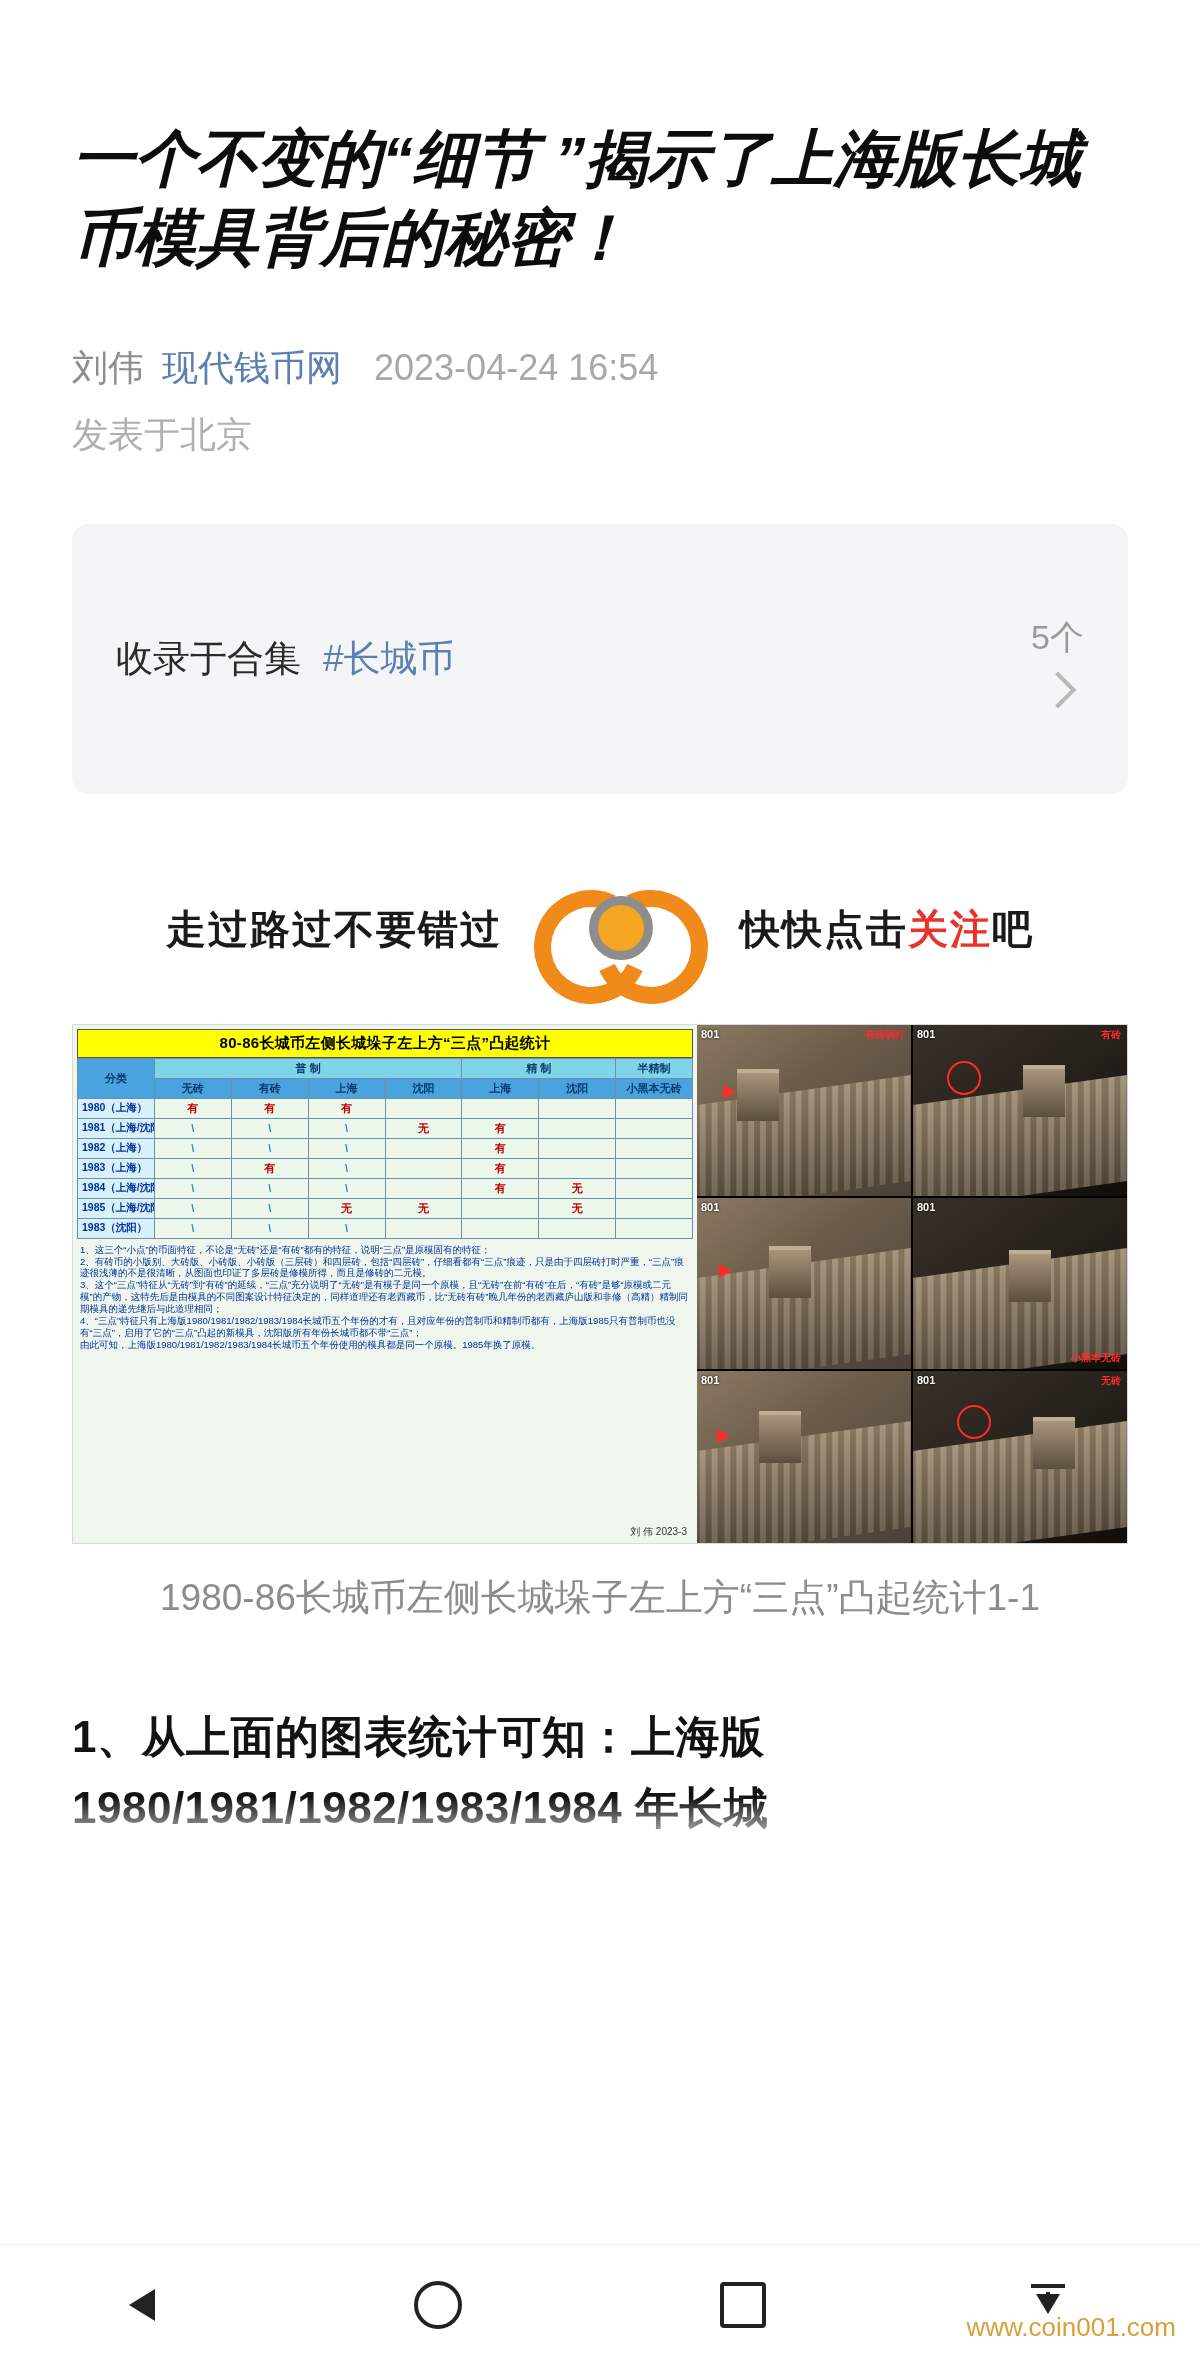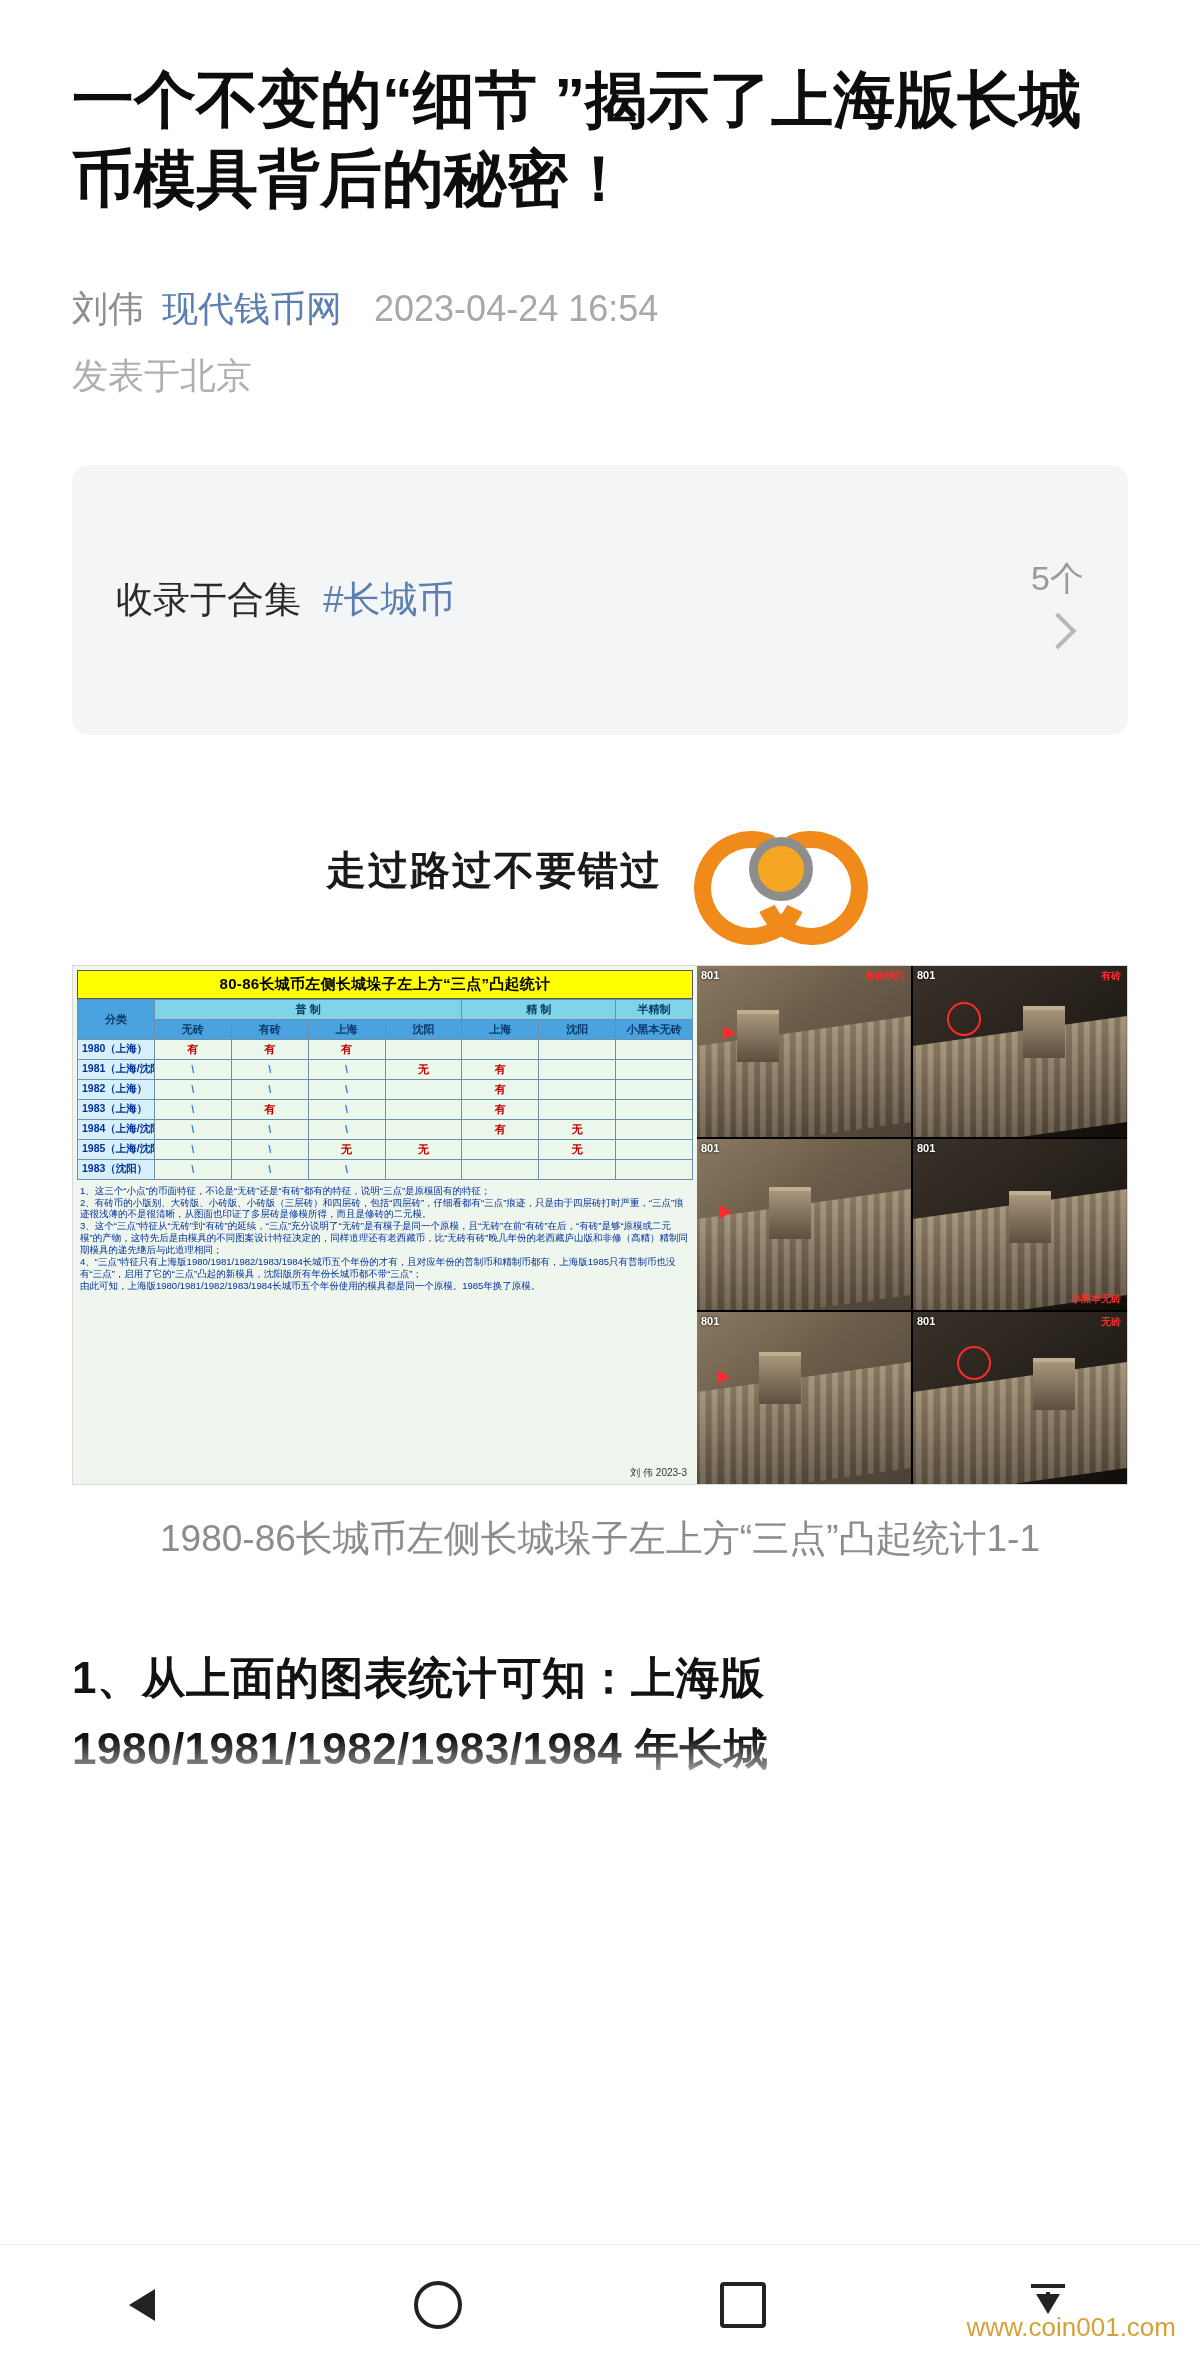--- a/index.html
+++ b/index.html
@@ -19,26 +19,27 @@
     top: 0; left: 0;
     width: 1200px;
     height: 2365px;
     background: #fff;
   }
   .content {
     padding: 0 72px;
   }
   
   .title {
-    margin-top: 60px;
+    margin-top: 119px;
     font-size: 62px;
     line-height: 1.28;
     font-weight: bold;
     color: #0d0d0d;
     letter-spacing: 0px;
+    font-style: italic;
   }
   
   .byline {
     margin-top: 58px;
     font-size: 36px;
     line-height: 1.75;
     color: #9a9a9a;
   }
   .byline .author { color: #8e8e8e; }
   .byline .source { color: #5a7fb0; margin-left: 8px; }
@@ -376,20 +377,23 @@
       </div>
     </div>
 
     <div class="banner">
       <div class="banner-text">走过路过不要错过</div>
       <div class="logo-wrap">
         <div class="logo-arc left"></div>
         <div class="logo-arc right"></div>
         <div class="logo-center"></div>
       </div>
+      <div class="banner-text">
+        <span>快快点击</span><span class="accent">关注</span><span>吧</span>
+      </div>
     </div>
 
     <div class="figure">
       <div class="figure-img">
 
         <div class="tbl-pane">
           <div class="tbl-title">80-86长城币左侧长城垛子左上方“三点”凸起统计</div>
           <table class="stats">
             <tbody>
                 <tr>

